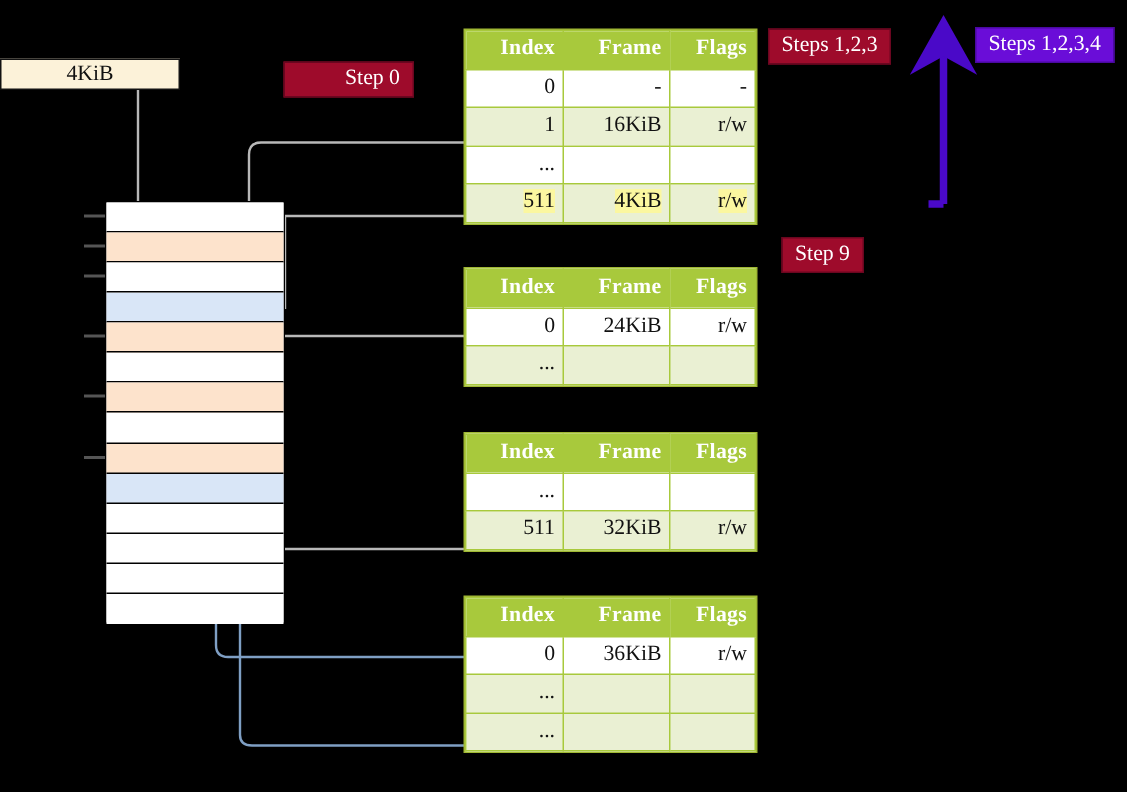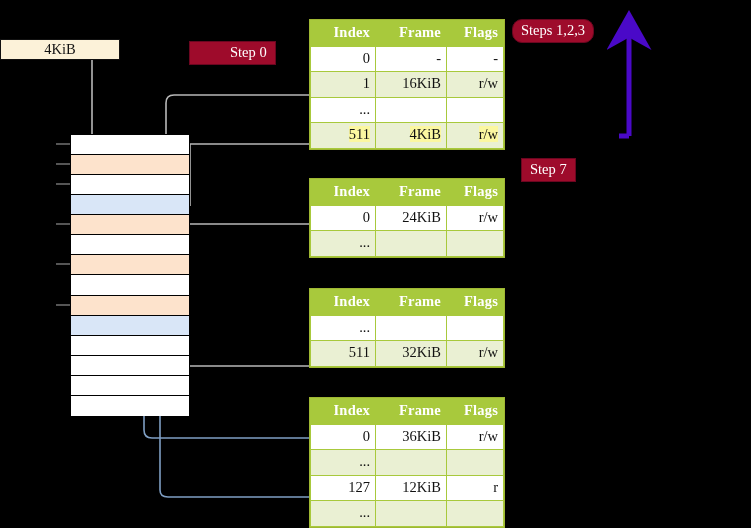--- a/index.html
+++ b/index.html
@@ -123,22 +123,23 @@
     <path d="M160,490 Q160,497 168,497 L311,497" stroke="#7f9fc4" stroke-width="1.6" fill="none"></path>
     <path d="M160,490 L160,325" stroke="#7f9fc4" stroke-width="1.6" fill="none" marker-end="url(#ablue)"></path>
 
     <path d="M629,136 L629,30" stroke="#4a09c8" stroke-width="5" fill="none" marker-end="url(#aviolet)"></path>
     <path d="M629,136 L619,136" stroke="#4a09c8" stroke-width="5" fill="none"></path>
   </svg>
 
   <div class="sizebox">4KiB</div>
 
   <div class="badge dark" style="left:189px;top:41px;padding-left:40px;">Step 0</div>
-  <div class="badge dark" style="left:512px;top:19px;border-radius:10px;">Steps 1,2,3</div>
-  <div class="badge dark" style="left:521px;top:158px;">Step 7</div>
+  <div class="badge dark" style="left:512px;top:19px;">Steps 1,2,3</div>
+  <div class="badge violet" style="left:650px;top:18px;">Steps 1,2,3,4</div>
+  <div class="badge dark" style="left:521px;top:158px;">Step 9</div>
 
   <div class="memcol" id="memcol">
       <div class="memrow " style="position: relative;">
         <div class="tick" style="top: 8px;"></div>
       </div>
       <div class="memrow orange" style="position: relative;">
         <div class="tick" style="top: 8px;"></div>
       </div>
       <div class="memrow " style="position: relative;">
         <div class="tick" style="top: 8px;"></div>
@@ -247,25 +248,20 @@
         <tr class="even">
           <td class="c0"><span>0</span></td>
           <td class="c1"><span>36KiB</span></td>
           <td class="c2"><span>r/w</span></td>
         </tr>
         <tr class="odd">
           <td class="c0"><span>...</span></td>
           <td class="c1"><span></span></td>
           <td class="c2"><span></span></td>
         </tr>
-        <tr class="even">
-          <td class="c0"><span>127</span></td>
-          <td class="c1"><span>12KiB</span></td>
-          <td class="c2"><span>r</span></td>
-        </tr>
         <tr class="odd">
           <td class="c0"><span>...</span></td>
           <td class="c1"><span></span></td>
           <td class="c2"><span></span></td>
         </tr>
       </tbody>
     </table>
 
 </div>
 

